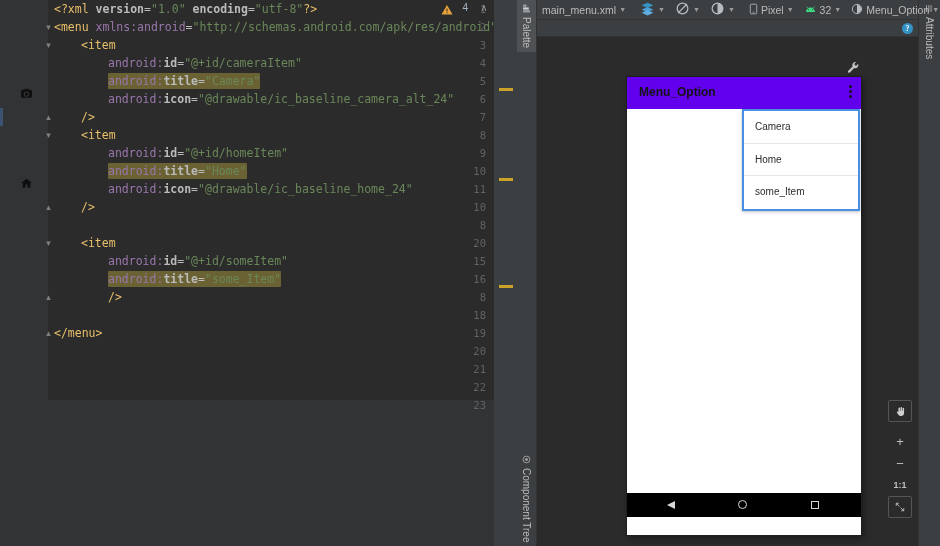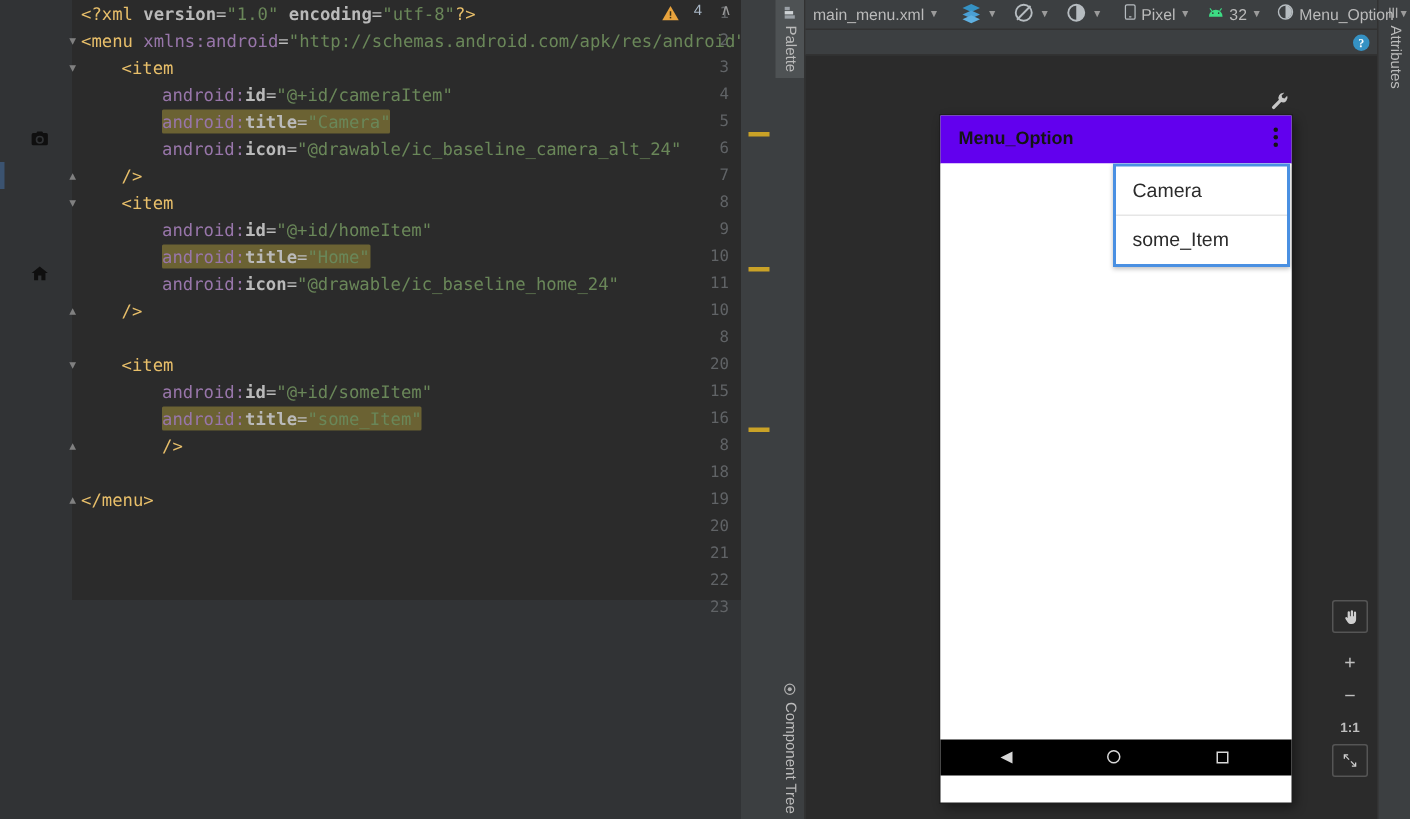--- a/index.html
+++ b/index.html
@@ -177,21 +177,21 @@
   .content { height: 384px; background: #ffffff; position: relative; }
   .menu-popup {
     position: absolute; right: 1px; top: 0px; width: 118px;
     background: #ffffff;
     border: 2px solid #4a90e2;
     box-shadow: 0 1px 3px rgba(0,0,0,.25);
   }
   .menu-item {
     height: 32.5px; line-height: 32.5px;
     padding-left: 11px;
-    font-size: 13px; color: #2b2b2b;
+    font-size: 10px; color: #2b2b2b;
     border-bottom: 1px solid #e6e6e6;
   }
   .menu-item:last-child { border-bottom: none; }
   .navbar {
     height: 24px; background: #000; position: relative;
   }
   .nav-back {
     position: absolute; left: 40px; top: 8px;
     width: 0; height: 0;
     border-top: 4.5px solid transparent;
@@ -443,20 +443,21 @@
           <span class="overflow">
               <i></i>
               <i></i>
               <i></i>
             </span>
         </div>
 
         <div class="content">
           <div class="menu-popup" id="menu-popup">
               <div class="menu-item"><span>Camera</span></div>
+              <div class="menu-item"><span>Home</span></div>
               <div class="menu-item"><span>some_Item</span></div>
             </div>
         </div>
 
         <div class="navbar">
           <span class="nav-back"></span>
           <span class="nav-home"></span>
           <span class="nav-rec"></span>
         </div>
       </div>

